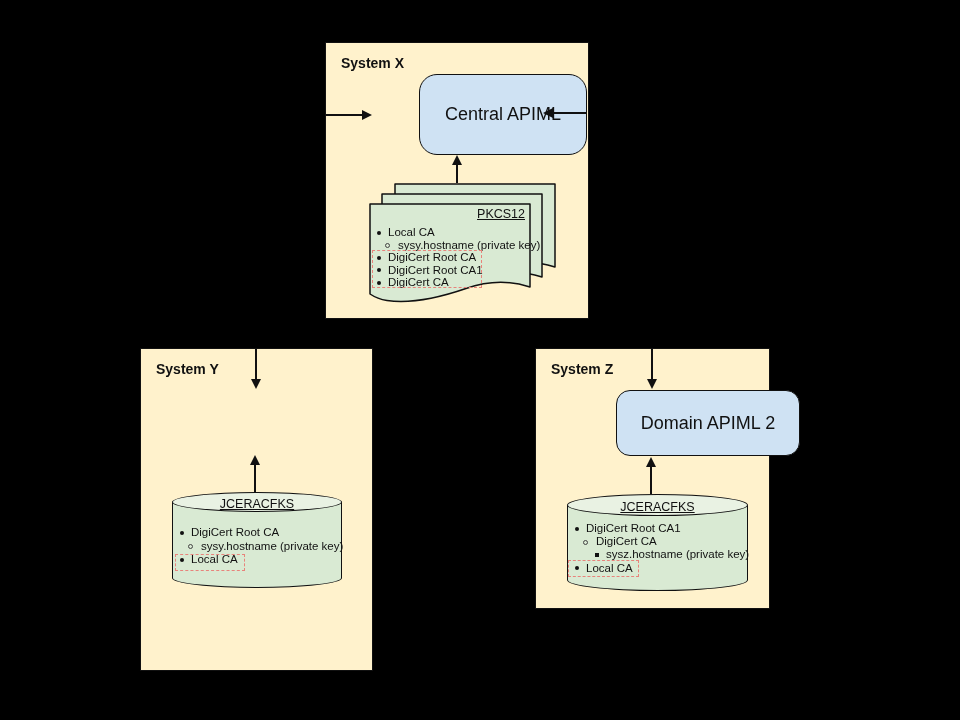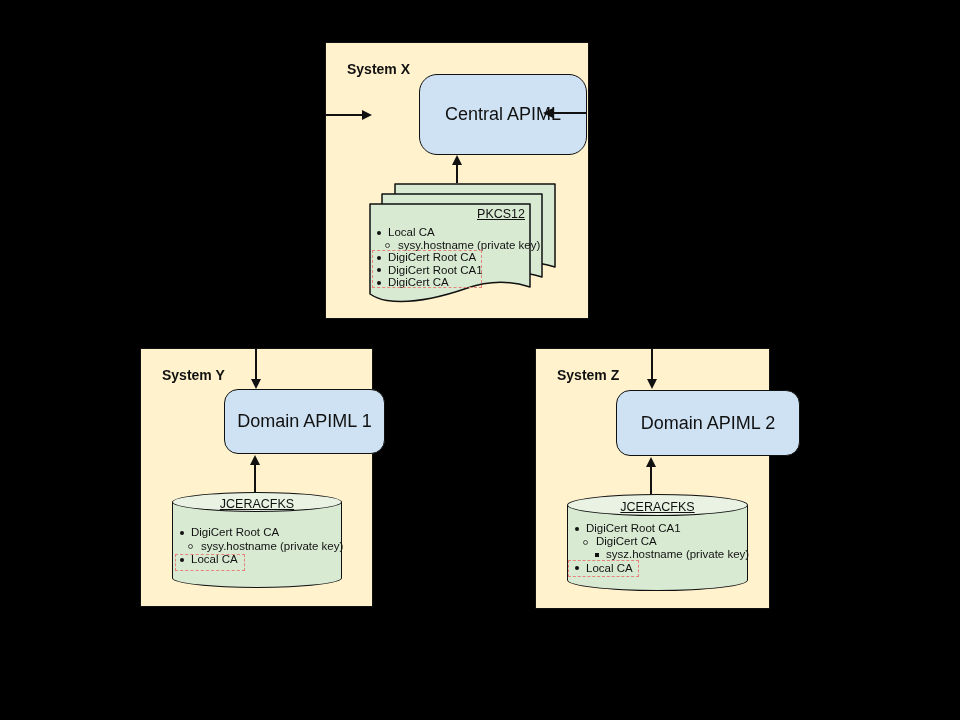--- a/index.html
+++ b/index.html
@@ -1,19 +1,19 @@
 <!DOCTYPE html>
 <html><head>
 <meta charset="utf-8">
 <style>
   html,body{margin:0;padding:0;background:#000;}
   .canvas{position:relative;width:960px;height:720px;background:#000;
           font-family:"Liberation Sans",sans-serif;color:#111;overflow:hidden;}
   .sys-box{position:absolute;background:#fff2cc;border:1.5px solid #111;box-sizing:border-box;}
-  .sys-title{position:absolute;left:11px;top:8px;margin:10px;font-size:14px;font-weight:bold;color:#111;}
+  .sys-title{position:absolute;left:11px;top:8px;margin:4px;font-size:14px;font-weight:bold;color:#111;}
   .node{position:absolute;background:#cfe2f3;border:1.8px solid #111;border-radius:16px;
         display:flex;align-items:center;justify-content:center;box-sizing:border-box;z-index:2;margin-left:46px;}
   .node span{font-size:18px;color:#111;}
   .h-line,.v-line{position:absolute;background:#111;z-index:3;}
   .h-line{height:2px;}
   .v-line{width:2px;}
   .arr{position:absolute;width:0;height:0;z-index:3;}
   .arr.right{border-top:5px solid transparent;border-bottom:5px solid transparent;border-left:10px solid #111;}
   .arr.left{border-top:5px solid transparent;border-bottom:5px solid transparent;border-right:10px solid #111;}
   .arr.up{border-left:5px solid transparent;border-right:5px solid transparent;border-bottom:10px solid #111;}
@@ -72,29 +72,26 @@
         <div class="cert-item l0"><span>Local CA</span></div>
         <div class="cert-item l1"><span>sysy.hostname (private key)</span></div>
         <div class="cert-item l0"><span>DigiCert Root CA</span></div>
         <div class="cert-item l0"><span>DigiCert Root CA1</span></div>
         <div class="cert-item l0"><span>DigiCert CA</span></div>
       </div>
       <div class="dash-box" style="left:3px;top:47px;width:110px;height:38px;"></div>
     </div>
   </section>
 
-  <section class="sys-box" style="left:140px;top:348px;width:233px;height:259px;">
+  <section class="sys-box" style="left:140px;top:348px;width:233px;height:323px;">
     <h2 class="sys-title">System Y</h2>
 
     <div class="v-line" style="left:114px;top:0;height:31px;"></div>
     <div class="arr down" style="left:110px;top:30px;"></div>
 
-    <div class="node" style="left:37px;top:40px;width:161px;height:65px;border-radius:14px;">
-      <span>Domain APIML 1</span>
-    </div>
 
     <div class="arr up" style="left:109px;top:106px;"></div>
     <div class="v-line" style="left:113px;top:116px;height:27px;"></div>
 
     <div class="cylinder" style="left:31px;top:143px;width:170px;height:96px;">
       <div class="cyl-bot" style="height:20px;"></div>
       <div class="cyl-mid" style="top:10px;bottom:10px;"></div>
       <div class="cyl-top" style="height:20px;"></div>
       <div class="cyl-title store-title" style="top:5px;">JCERACFKS</div>
       <div class="cert-list y-list">

